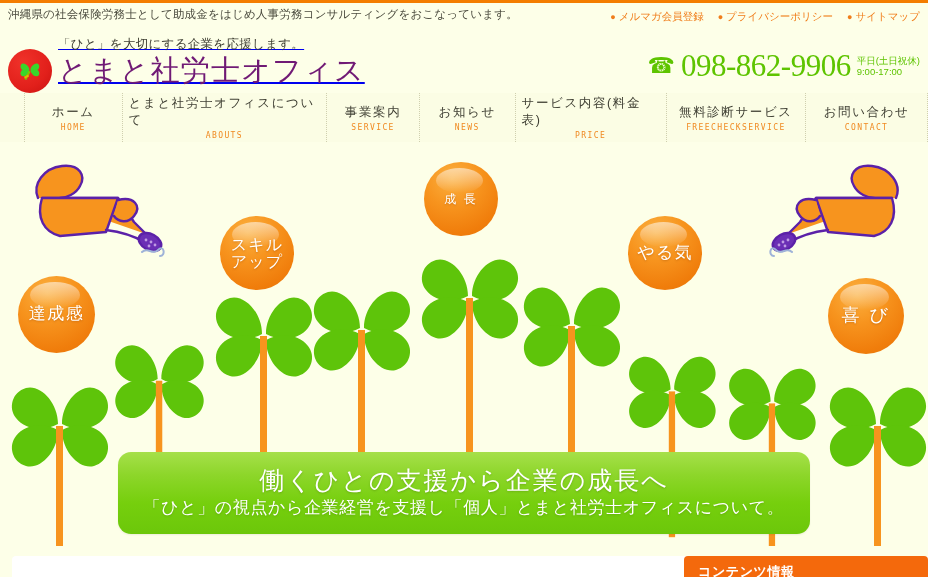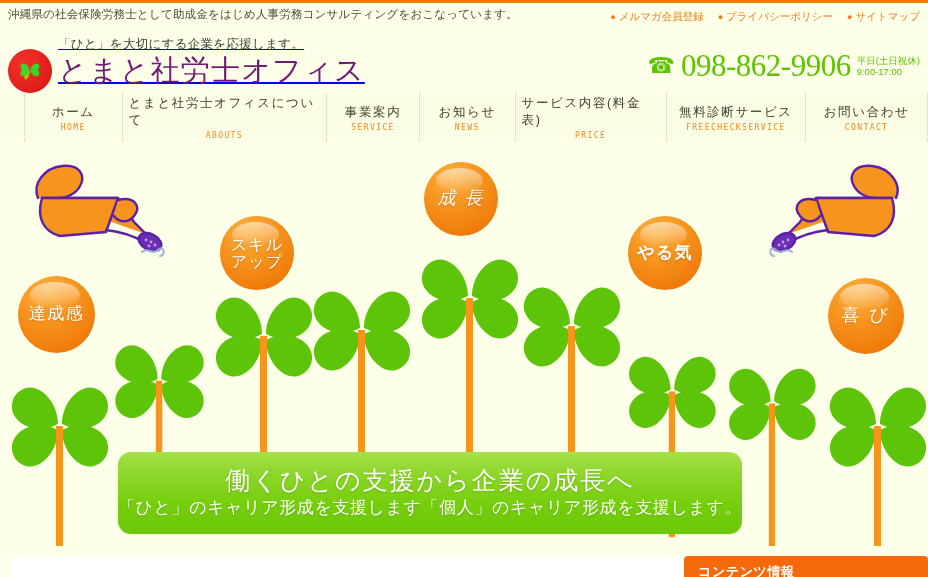--- a/index.html
+++ b/index.html
@@ -85,21 +85,21 @@
     text-shadow:0 1px 2px rgba(140,60,0,0.35);
   }
   .bubble::after {
     content:""; position:absolute; left:16%; top:8%; width:64%; height:34%;
     border-radius:50%;
     background:linear-gradient(to bottom, rgba(255,255,255,0.55), rgba(255,255,255,0));
     pointer-events:none;
   }
   .bubble span { position:relative; z-index:2; }
   #banner {
-    position:absolute; left:118px; top:310px; width:624px; height:82px;
+    position:absolute; left:118px; top:310px; width:692px; height:82px;
     border-radius:13px;
     background:linear-gradient(to bottom, #a6e04a 0%, #8dd62a 28%, #76cf0d 62%, #6cc70a 100%);
     display:flex; flex-direction:column; align-items:center; justify-content:center;
     box-shadow:0 1px 2px rgba(0,0,0,0.07);
   }
   .banner-l1 {
     font-family:"Liberation Serif", serif;
     font-size:25px; color:#fff; letter-spacing:2px; line-height:30px;
     text-shadow:0 1px 2px rgba(60,110,0,0.35);
   }
@@ -336,34 +336,34 @@
 </svg></div>
     </div>
 
   <div id="bubble-layer">
       <div class="bubble" style="left: 18px; top: 134px; width: 77px; height: 77px; font-size: 17px; letter-spacing: 1.5px;">
         <span>達成感</span>
       </div>
       <div class="bubble" style="left: 220px; top: 74px; width: 74px; height: 74px; font-size: 16px; letter-spacing: 1.2px;">
         <span>スキル<br>アップ</span>
       </div>
-      <div class="bubble" style="left: 424px; top: 20px; width: 74px; height: 74px; font-size: 18px; letter-spacing: 2px; font-style: italic;">
+      <div class="bubble" style="left: 424px; top: 20px; width: 74px; height: 74px; font-size: 12px; letter-spacing: 2px;">
         <span>成 長</span>
       </div>
-      <div class="bubble" style="left: 628px; top: 74px; width: 74px; height: 74px; font-size: 17px; letter-spacing: 1.2px; font-weight: bold;">
+      <div class="bubble" style="left: 628px; top: 74px; width: 74px; height: 74px; font-size: 17px; letter-spacing: 1.2px;">
         <span>やる気</span>
       </div>
       <div class="bubble" style="left: 828px; top: 136px; width: 76px; height: 76px; font-size: 18px; letter-spacing: 2.5px;">
         <span>喜 び</span>
       </div>
     </div>
 
   <div id="banner">
     <div class="banner-l1">働くひとの支援から企業の成長へ</div>
-    <div class="banner-l2">「ひと」のキャリア形成を支援します「個人」のキャリア形成を支援します。</div>
+    <div class="banner-l2">「ひと」の視点から企業経営を支援し「個人」とまと社労士オフィスについて。</div>
   </div>
 </div>
 
 <div id="bottom">
   <div id="content-box"></div>
   <div id="side-panel-head">
     <div class="sp-title">コンテンツ情報</div>
   </div>
 </div>
 

